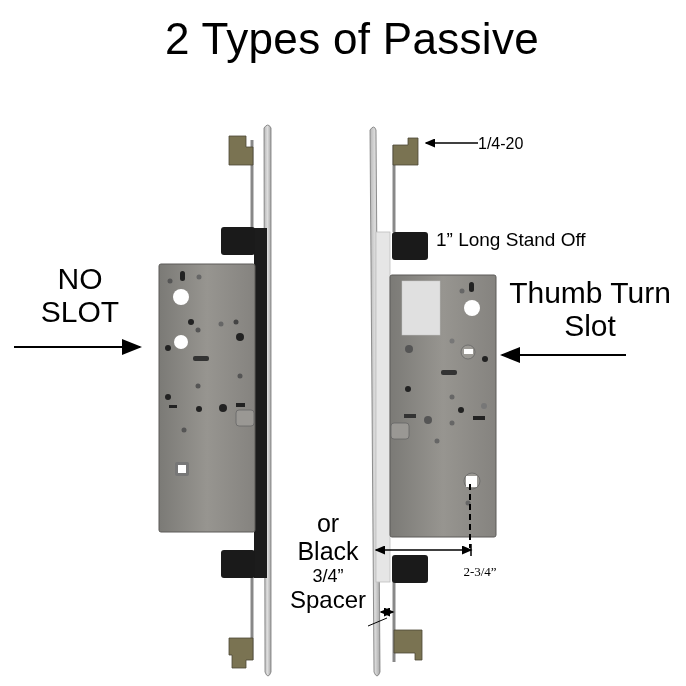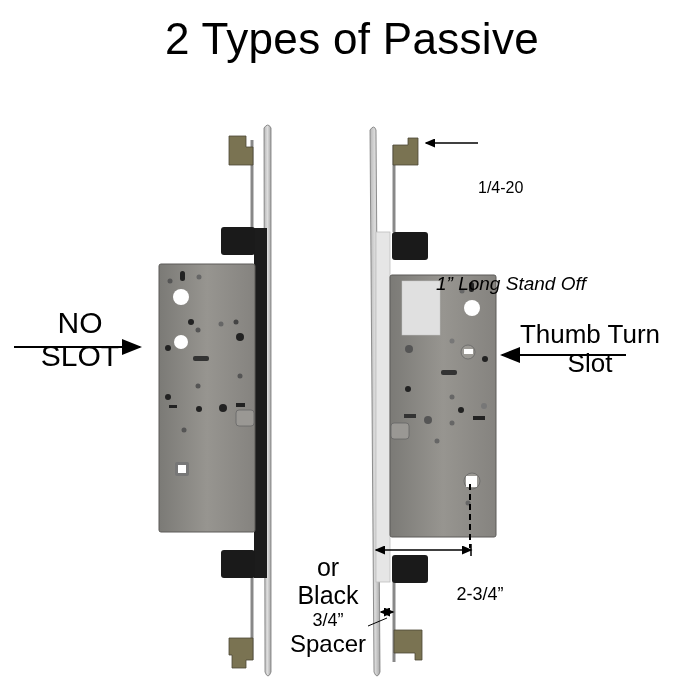--- a/index.html
+++ b/index.html
@@ -1,18 +1,18 @@
 <!DOCTYPE html>
 <html><head>
 <meta charset="utf-8">
 <style>
   html, body { margin:0; padding:0; background:#ffffff; }
   body { width:686px; height:686px; position:relative; overflow:hidden; font-family:"Liberation Sans", sans-serif; color:#000; }
   .title { position:absolute; left:0; top:14px; width:686px; text-align:center; font-size:44px; font-weight:normal; letter-spacing:0.3px;margin-left:9px; }
-  .label { position:absolute; text-align:center; line-height:1.1;margin-top:44px; }
+  .label { position:absolute; text-align:center; line-height:1.1; }
   svg.art { position:absolute; left:0; top:0; }
 </style>
 </head>
 <body>
 
 <div class="title">2 Types of Passive</div>
 
 <svg class="art" width="686" height="686" viewBox="0 0 686 686">
   <defs>
     <marker id="ah" markerWidth="10" markerHeight="8" refX="9" refY="4" orient="auto">
@@ -131,35 +131,35 @@
   <line x1="471" y1="544" x2="471" y2="556" stroke="#000" stroke-width="1.5"></line>
   <line x1="381" y1="612" x2="393" y2="612" stroke="#000" stroke-width="1.5" marker-start="url(#ahb)" marker-end="url(#ahs)"></line>
   <line x1="368" y1="626" x2="387" y2="618" stroke="#000" stroke-width="1"></line>
 </svg>
 
 <div class="label" style="left:20px; top:262px; width:120px; font-size:30px;">
   <div>NO</div>
   <div>SLOT</div>
 </div>
 
-<div class="label" style="left:500px; top:276px; width:180px; font-size:26px;">
+<div class="label" style="left:500px; top:276px; width:180px; font-size:30px;">
   <div>Thumb Turn</div>
   <div>Slot</div>
 </div>
 
 <div class="label" style="left:440px; top:135px; width:130px; font-size:16px;">
   <div style="text-align:left; padding-left:38px;">1/4-20</div>
 </div>
 
-<div class="label" style="left:436px; top:230px; width:210px; font-size:19px; text-align:left;font-style:italic;">
+<div class="label" style="left:436px; top:230px; width:210px; font-size:19px; text-align:left;">
   <span>1” Long Stand Off</span>
 </div>
 
 <div class="label" style="left:284px; top:510px; width:88px; font-size:25px;">
   <div>or</div>
   <div>Black</div>
   <div style="font-size:18px; margin-top:2px;">3/4”</div>
   <div style="font-size:24px;">Spacer</div>
 </div>
 
-<div class="label" style="left:430px; top:541px; width:100px; font-size:18px;">
+<div class="label" style="left:430px; top:565px; width:100px; font-size:13px;font-family:Liberation Serif, serif;">
   <div>2-3/4”</div>
 </div>
 
 </body></html>

